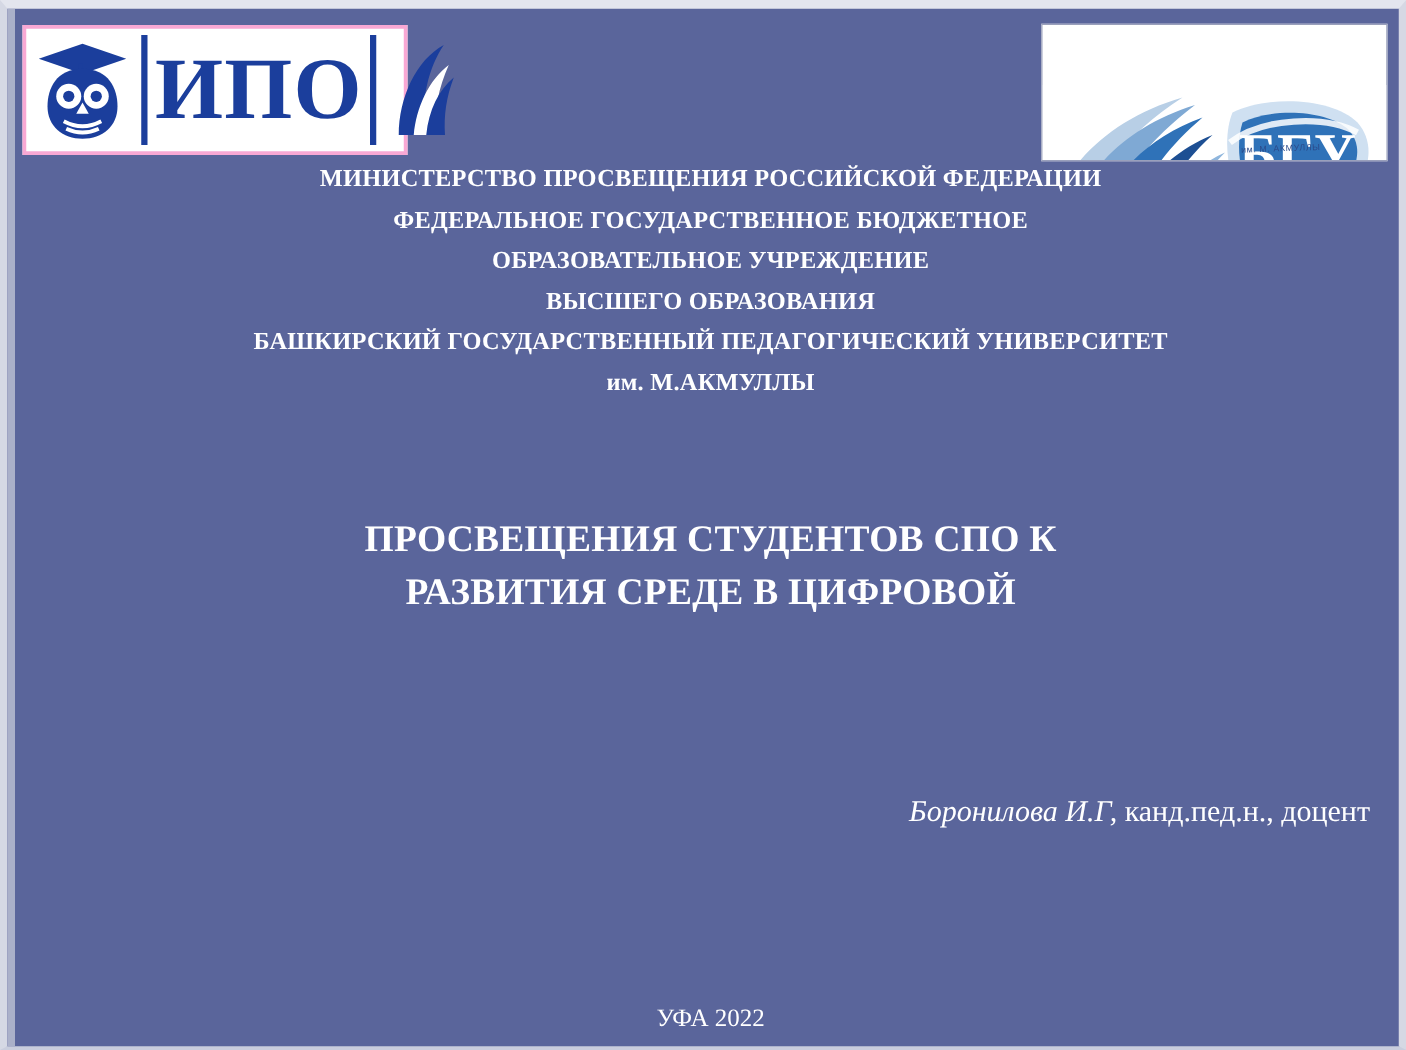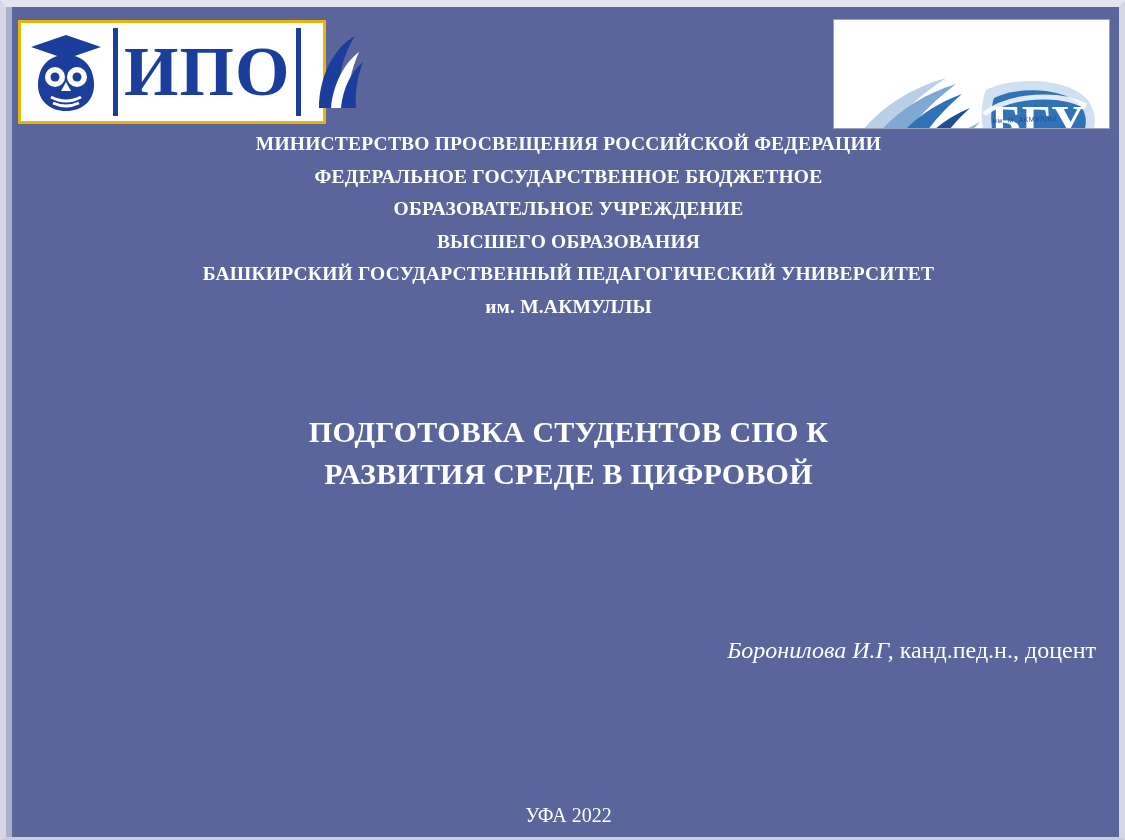--- a/index.html
+++ b/index.html
@@ -34,21 +34,21 @@
   }
 
   
   .logo-left {
     position: absolute;
     left: 12px;
     top: 13px;
     width: 308px;
     height: 104px;
     background: #ffffff;
-    border: 3px solid #eab308;
+    border: 3px solid #f9a8d4;
     box-sizing: border-box;
     display: flex;
     align-items: center;
     padding: 0 4px;
   }
   .logo-left .owl-box {
     width: 82px;
     height: 86px;
     position: relative;
     flex: 0 0 auto;
@@ -228,21 +228,21 @@
   <div class="header">
     <span class="line">МИНИСТЕРСТВО ПРОСВЕЩЕНИЯ РОССИЙСКОЙ ФЕДЕРАЦИИ</span>
     <span class="line">ФЕДЕРАЛЬНОЕ ГОСУДАРСТВЕННОЕ БЮДЖЕТНОЕ</span>
     <span class="line">ОБРАЗОВАТЕЛЬНОЕ УЧРЕЖДЕНИЕ</span>
     <span class="line">ВЫСШЕГО ОБРАЗОВАНИЯ</span>
     <span class="line">БАШКИРСКИЙ ГОСУДАРСТВЕННЫЙ ПЕДАГОГИЧЕСКИЙ УНИВЕРСИТЕТ</span>
     <span class="line">им. М.АКМУЛЛЫ</span>
   </div>
 
   <div class="title">
-    <span class="line">ПОДГОТОВКА СТУДЕНТОВ СПО К</span>
+    <span class="line">ПРОСВЕЩЕНИЯ СТУДЕНТОВ СПО К</span>
     <span class="line">РАЗВИТИЯ СРЕДЕ В ЦИФРОВОЙ</span>
   </div>
 
   <div class="authors">
     <span class="line"><span class="bi">Боронилова И.Г,</span><span> канд.пед.н., доцент</span></span>
   </div>
 
   <div class="footer">УФА 2022</div>
 
 </div>

